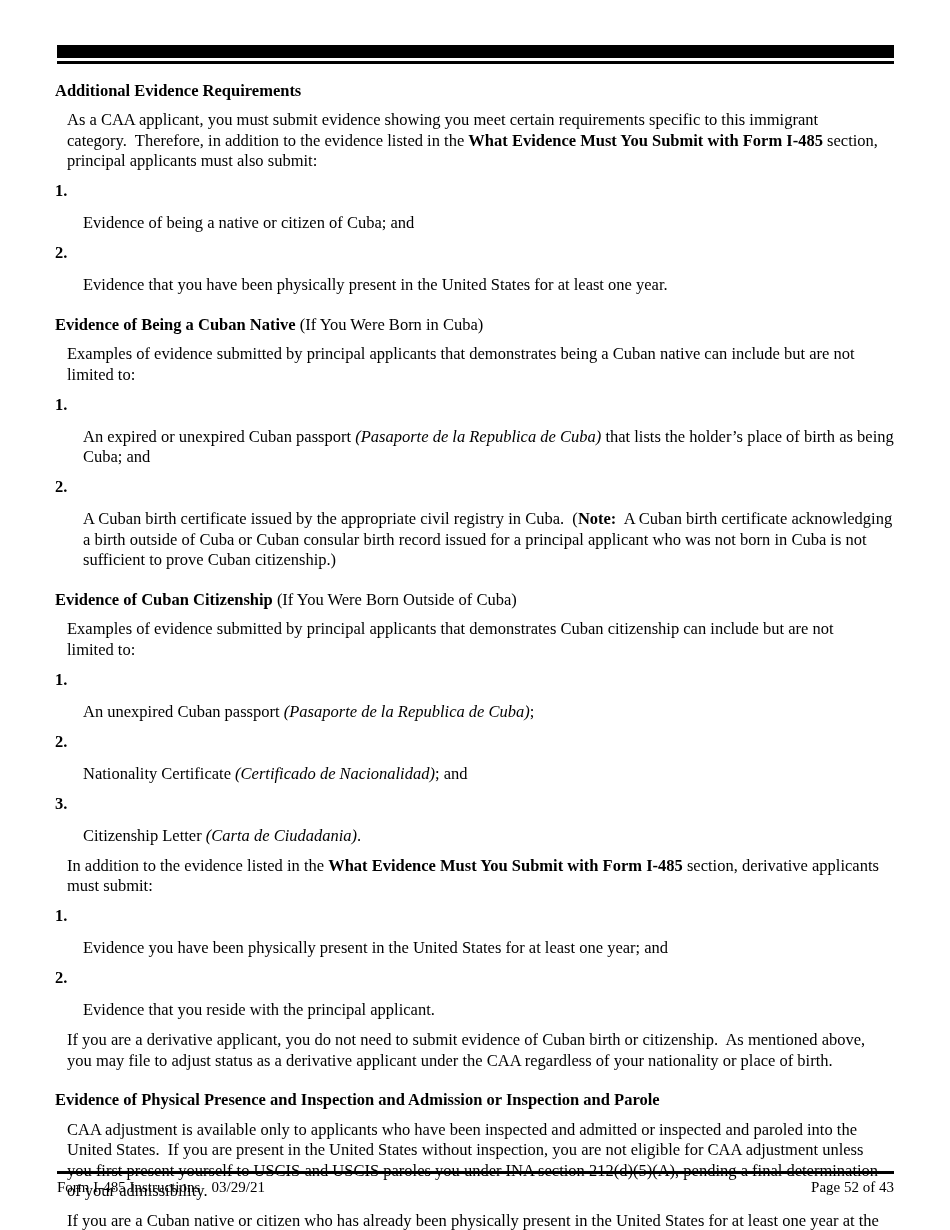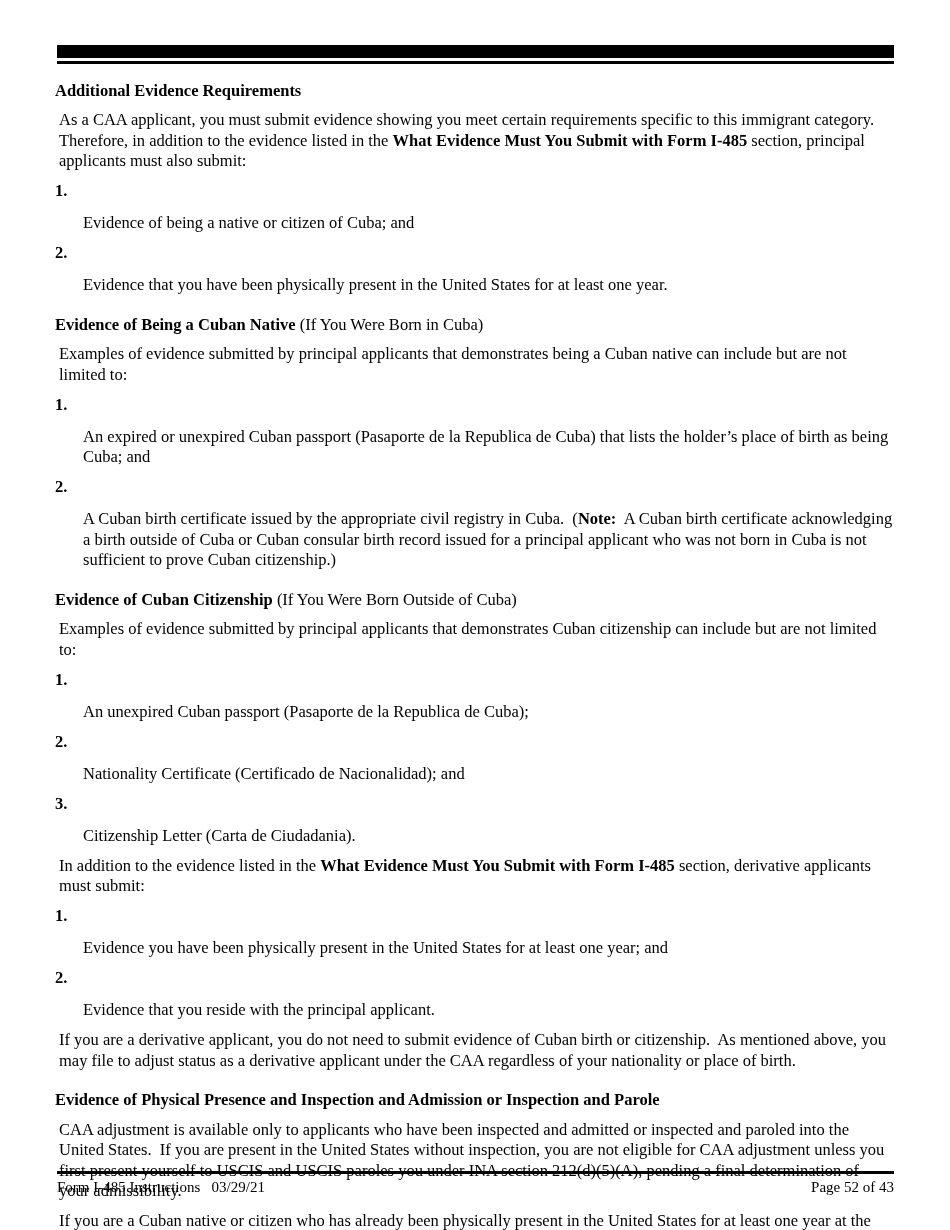--- a/index.html
+++ b/index.html
@@ -24,24 +24,24 @@
     padding: 0 56px 0 55px;
     white-space: pre-wrap;
   }
   main h3 {
     font-size: 16.5px;
     line-height: 20.5px;
     font-weight: normal;
     margin: 19px 0 9px 0;
   }
   main h3:first-child { margin-top: 17px; }
-  main p { margin: 9px 4px; }
+  main p { margin: 9px 12px; }
 
   .b { font-weight: bold; }
-  .i { }
+  .i { font-style: italic; }
 
   main ul { margin: 0; padding: 0; list-style: none; }
   main li { display: flex; margin: 9.5px 0; }
   .num { font-weight: bold; flex: 0 0 28px; }
   .li-text { flex: 1 1 auto; margin-top: 32px; }
 
   .footer-rule {
     position: absolute;
     left: 57px; right: 56px; top: 1171px;
     height: 2.5px; background: #000;

